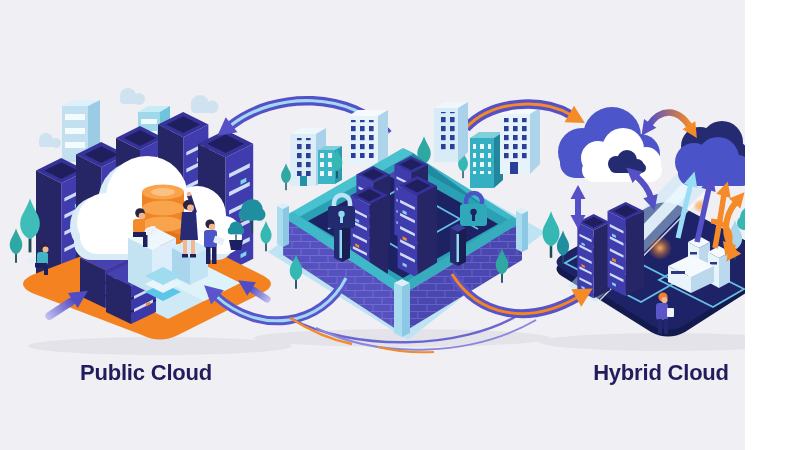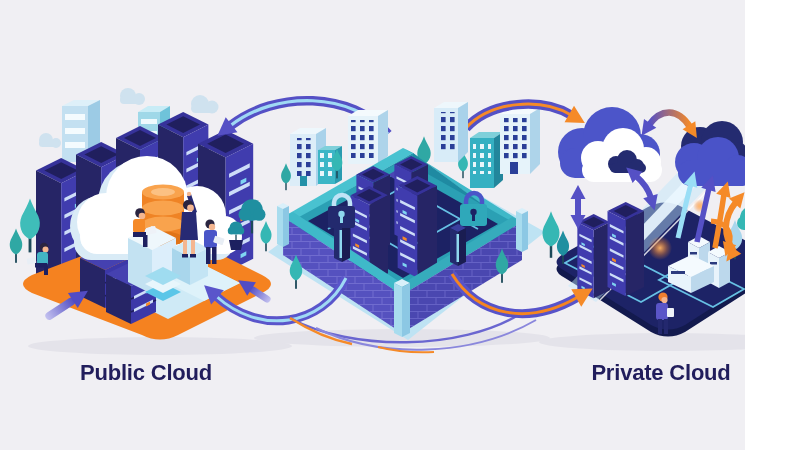--- a/index.html
+++ b/index.html
@@ -525,14 +525,14 @@
           <polygon points="-2,-7.5 13,0 -2,7.5" fill="#f58a28"></polygon>
         </g>
     <path d="M711,221 C726,222 733,232 729,245" stroke="#f58a28" stroke-width="5" fill="none"></path>
     <g transform="translate(729,245) rotate(107)">
           <polygon points="-2,-7 12,0 -2,7" fill="#f58a28"></polygon>
         </g>
   </g>
 </svg>
 
 <div class="label label-public">Public Cloud</div>
-<div class="label label-hybrid">Private Cloud</div>
+<div class="label label-hybrid">Hybrid Cloud</div>
 </div>
 
 </body></html>

